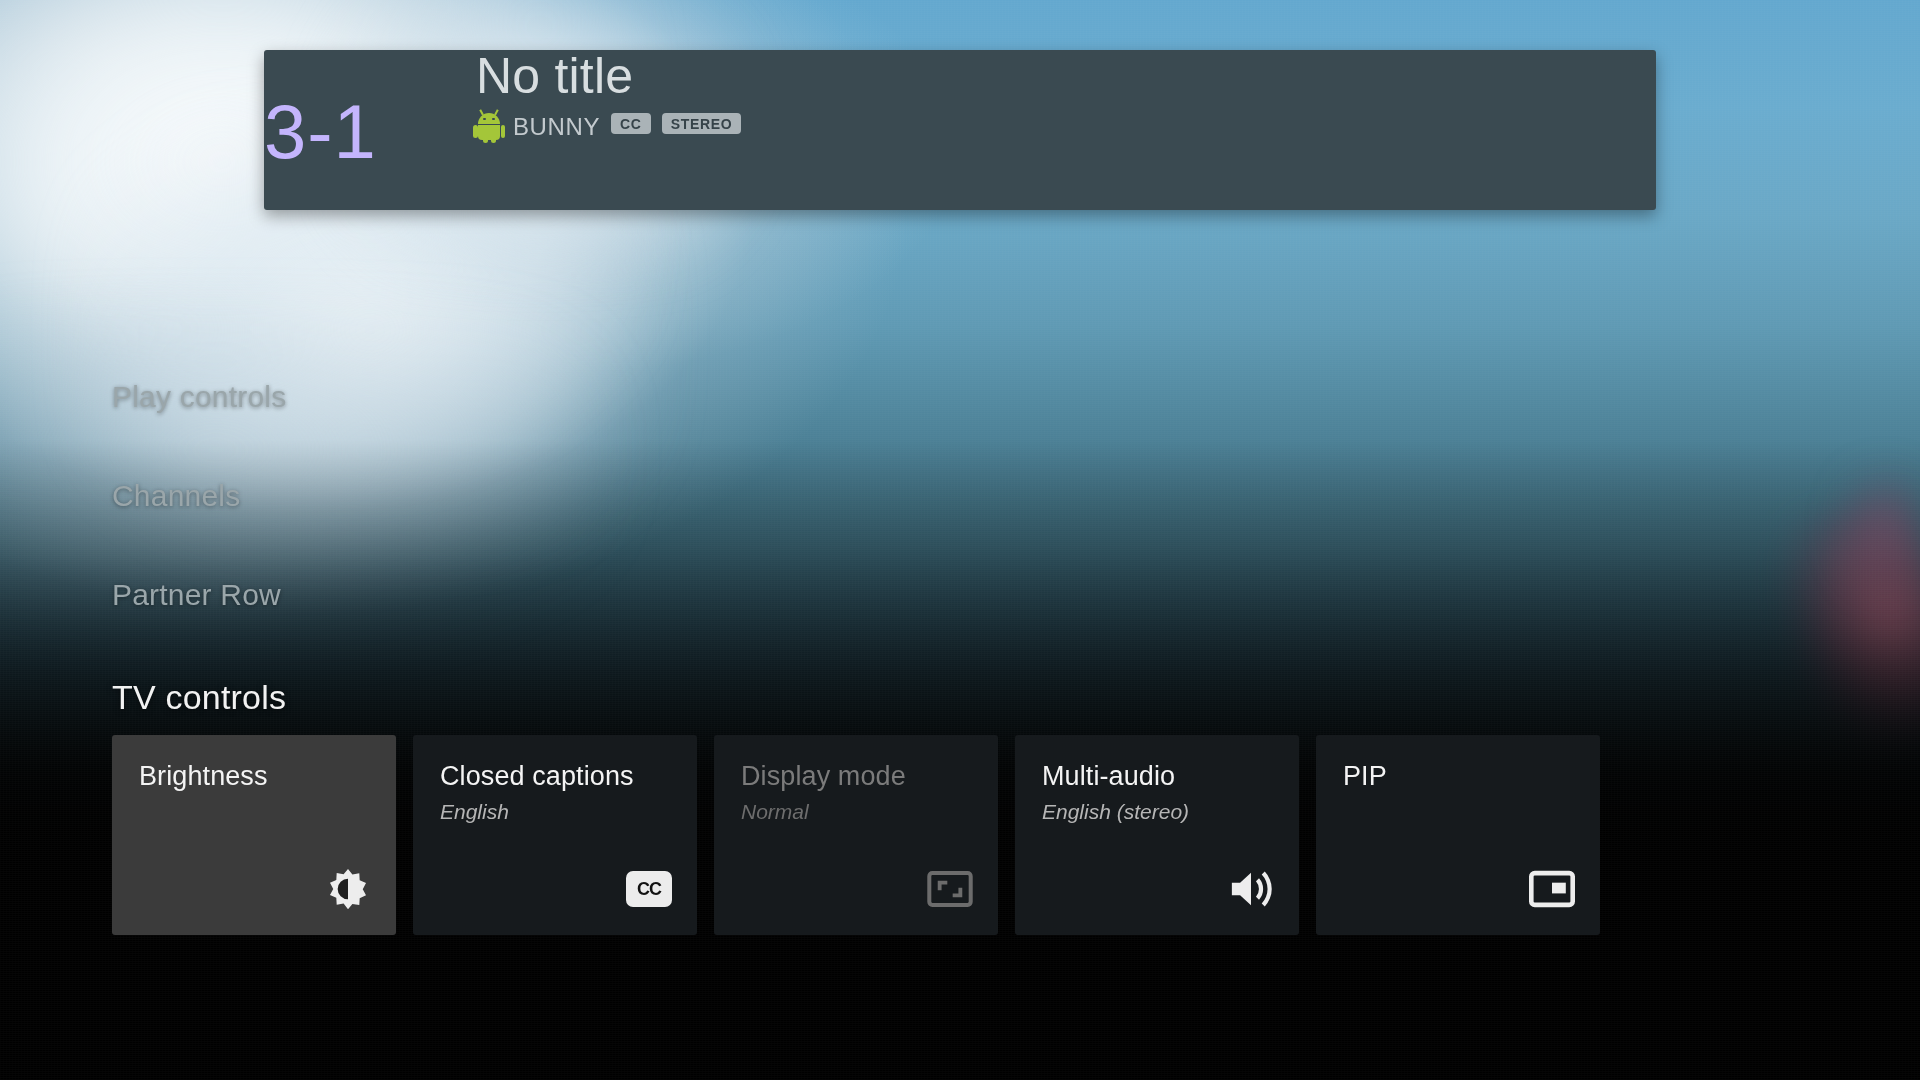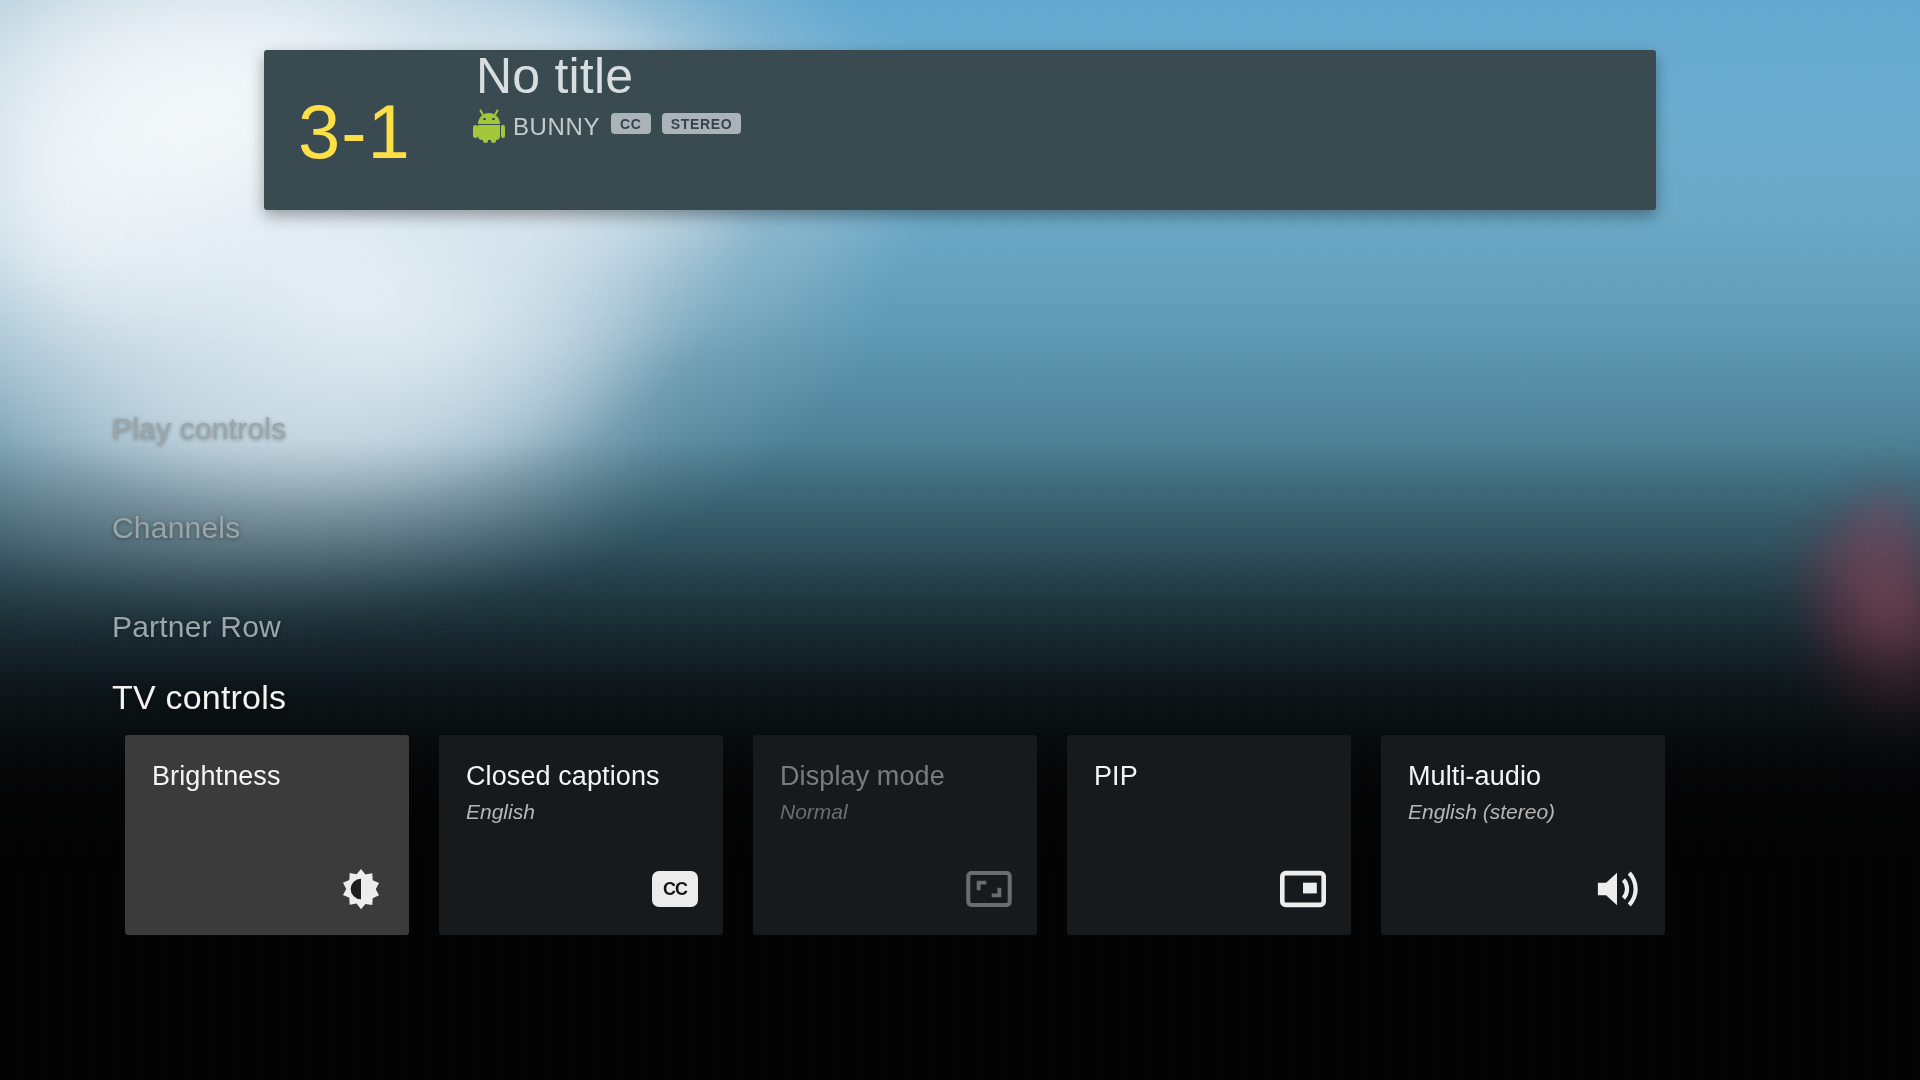--- a/index.html
+++ b/index.html
@@ -80,22 +80,22 @@
 
   
   .banner {
     position:absolute; left:264px; top:50px; width:1392px; height:160px;
     background:#3a4a51; border-radius:3px;
     box-shadow: 0 6px 16px rgba(0,0,0,0.35);
     display:flex; align-items:flex-start;
   }
   .banner-num {
     width:212px; flex:none;
-    color:#fde047; font-size:76px; font-weight:300; line-height:1;
-    letter-spacing:1px; padding-left:34px; padding-top:44px;
+    color:#c4b5fd; font-size:76px; font-weight:300; line-height:1;
+    letter-spacing:1px; padding-top:44px;
     white-space:nowrap;
   }
   .banner-main { }
   .banner-title {
     color:#d8dee0; font-size:50px; font-weight:300; line-height:1.05;
     letter-spacing:0.2px;
   }
   .banner-meta {
     display:flex; align-items:flex-start; gap:11px; margin-top:10px;
   }
@@ -127,38 +127,38 @@
 
   .meta-name {
     color:#c3cace; font-size:24px; font-weight:400; letter-spacing:0.6px;
   }
   .chip {
     background:#aab3b7; color:#364349; font-size:14px; font-weight:700;
     letter-spacing:0.7px; padding:4px 9px 3px; border-radius:4px; line-height:1;
   }
 
   
-  .menu { position:absolute; left:112px; top:380px;margin-top:32px; }
+  .menu { position:absolute; left:112px; top:380px; }
   .menu-item {
     color:#9aa6aa; font-size:30px; font-weight:400; margin-bottom:65px;
     letter-spacing:0.2px; text-shadow:0 1px 4px rgba(0,0,0,0.4);
   }
 
   
   .section-title {
     position:absolute; left:112px; top:678px;
     color:#f2f2f2; font-size:34px; font-weight:400; letter-spacing:0.2px;
     text-shadow:0 1px 6px rgba(0,0,0,0.6);
   }
   .cards {
     position:absolute; left:112px; top:735px; display:flex; gap:17px;
   }
   .card {
     width:284px; height:200px; background:#161a1d; border-radius:3px;
-    position:relative; padding:26px 0 0 27px;margin-left:13px;
+    position:relative; padding:26px 0 0 27px;
   }
   .card.focused { background:#3b3b3b; }
   .card-title { color:#f4f4f4; font-size:27px; font-weight:400; letter-spacing:0.1px; }
   .card.disabled .card-title { color:#7b7b7b; }
   .card-sub { color:#b6b6b6; font-size:21px; font-weight:400; margin-top:8px;font-style:italic; }
   .card.disabled .card-sub { color:#6d6d6d; }
   .card-icon {
     position:absolute; right:22px; bottom:20px;
     width:52px; height:52px; display:flex; align-items:center; justify-content:center;
   }
@@ -243,35 +243,35 @@
       <div class="card-icon">
         <svg width="46" height="38" viewBox="0 0 24 19">
           <rect x="1.2" y="1.2" width="21.6" height="16.6" rx="1.6" fill="none" stroke="#6c6c6c" stroke-width="2.1"></rect>
           <path fill="#6c6c6c" d="M5.6 5.2h5v2h-3v3h-2z"></path>
           <path fill="#6c6c6c" d="M18.4 13.8h-5v-2h3v-3h2z"></path>
         </svg>
       </div>
     </div>
 
     <div class="card">
-      <div class="card-title">PIP</div>
-      <div class="card-icon">
-        <svg width="46" height="38" viewBox="0 0 24 19">
-          <rect x="1.2" y="1.2" width="21.6" height="16.6" rx="1.8" fill="none" stroke="#ededed" stroke-width="2.4"></rect>
-          <rect x="12" y="6.2" width="7.2" height="5.6" fill="#ededed"></rect>
-        </svg>
-      </div>
-    </div>
-
-    <div class="card">
       <div class="card-title">Multi-audio</div>
       <div class="card-sub">English (stereo)</div>
       <div class="card-icon">
         <svg width="46" height="44" viewBox="0 0 24 23">
           <path fill="#ededed" d="M2 8.2h4.3L12 3v17l-5.7-5.2H2z"></path>
           <path fill="#ededed" d="M14.6 7.4a6.2 6.2 0 010 8.2l1.6 1.5a8.4 8.4 0 000-11.2z"></path>
           <path fill="#ededed" d="M17.6 3.9a11 11 0 010 15.2l1.6 1.5a13.2 13.2 0 000-18.2z"></path>
         </svg>
       </div>
     </div>
 
+    <div class="card">
+      <div class="card-title">PIP</div>
+      <div class="card-icon">
+        <svg width="46" height="38" viewBox="0 0 24 19">
+          <rect x="1.2" y="1.2" width="21.6" height="16.6" rx="1.8" fill="none" stroke="#ededed" stroke-width="2.4"></rect>
+          <rect x="12" y="6.2" width="7.2" height="5.6" fill="#ededed"></rect>
+        </svg>
+      </div>
+    </div>
+
   </div>
 </div>
 
 </body></html>

